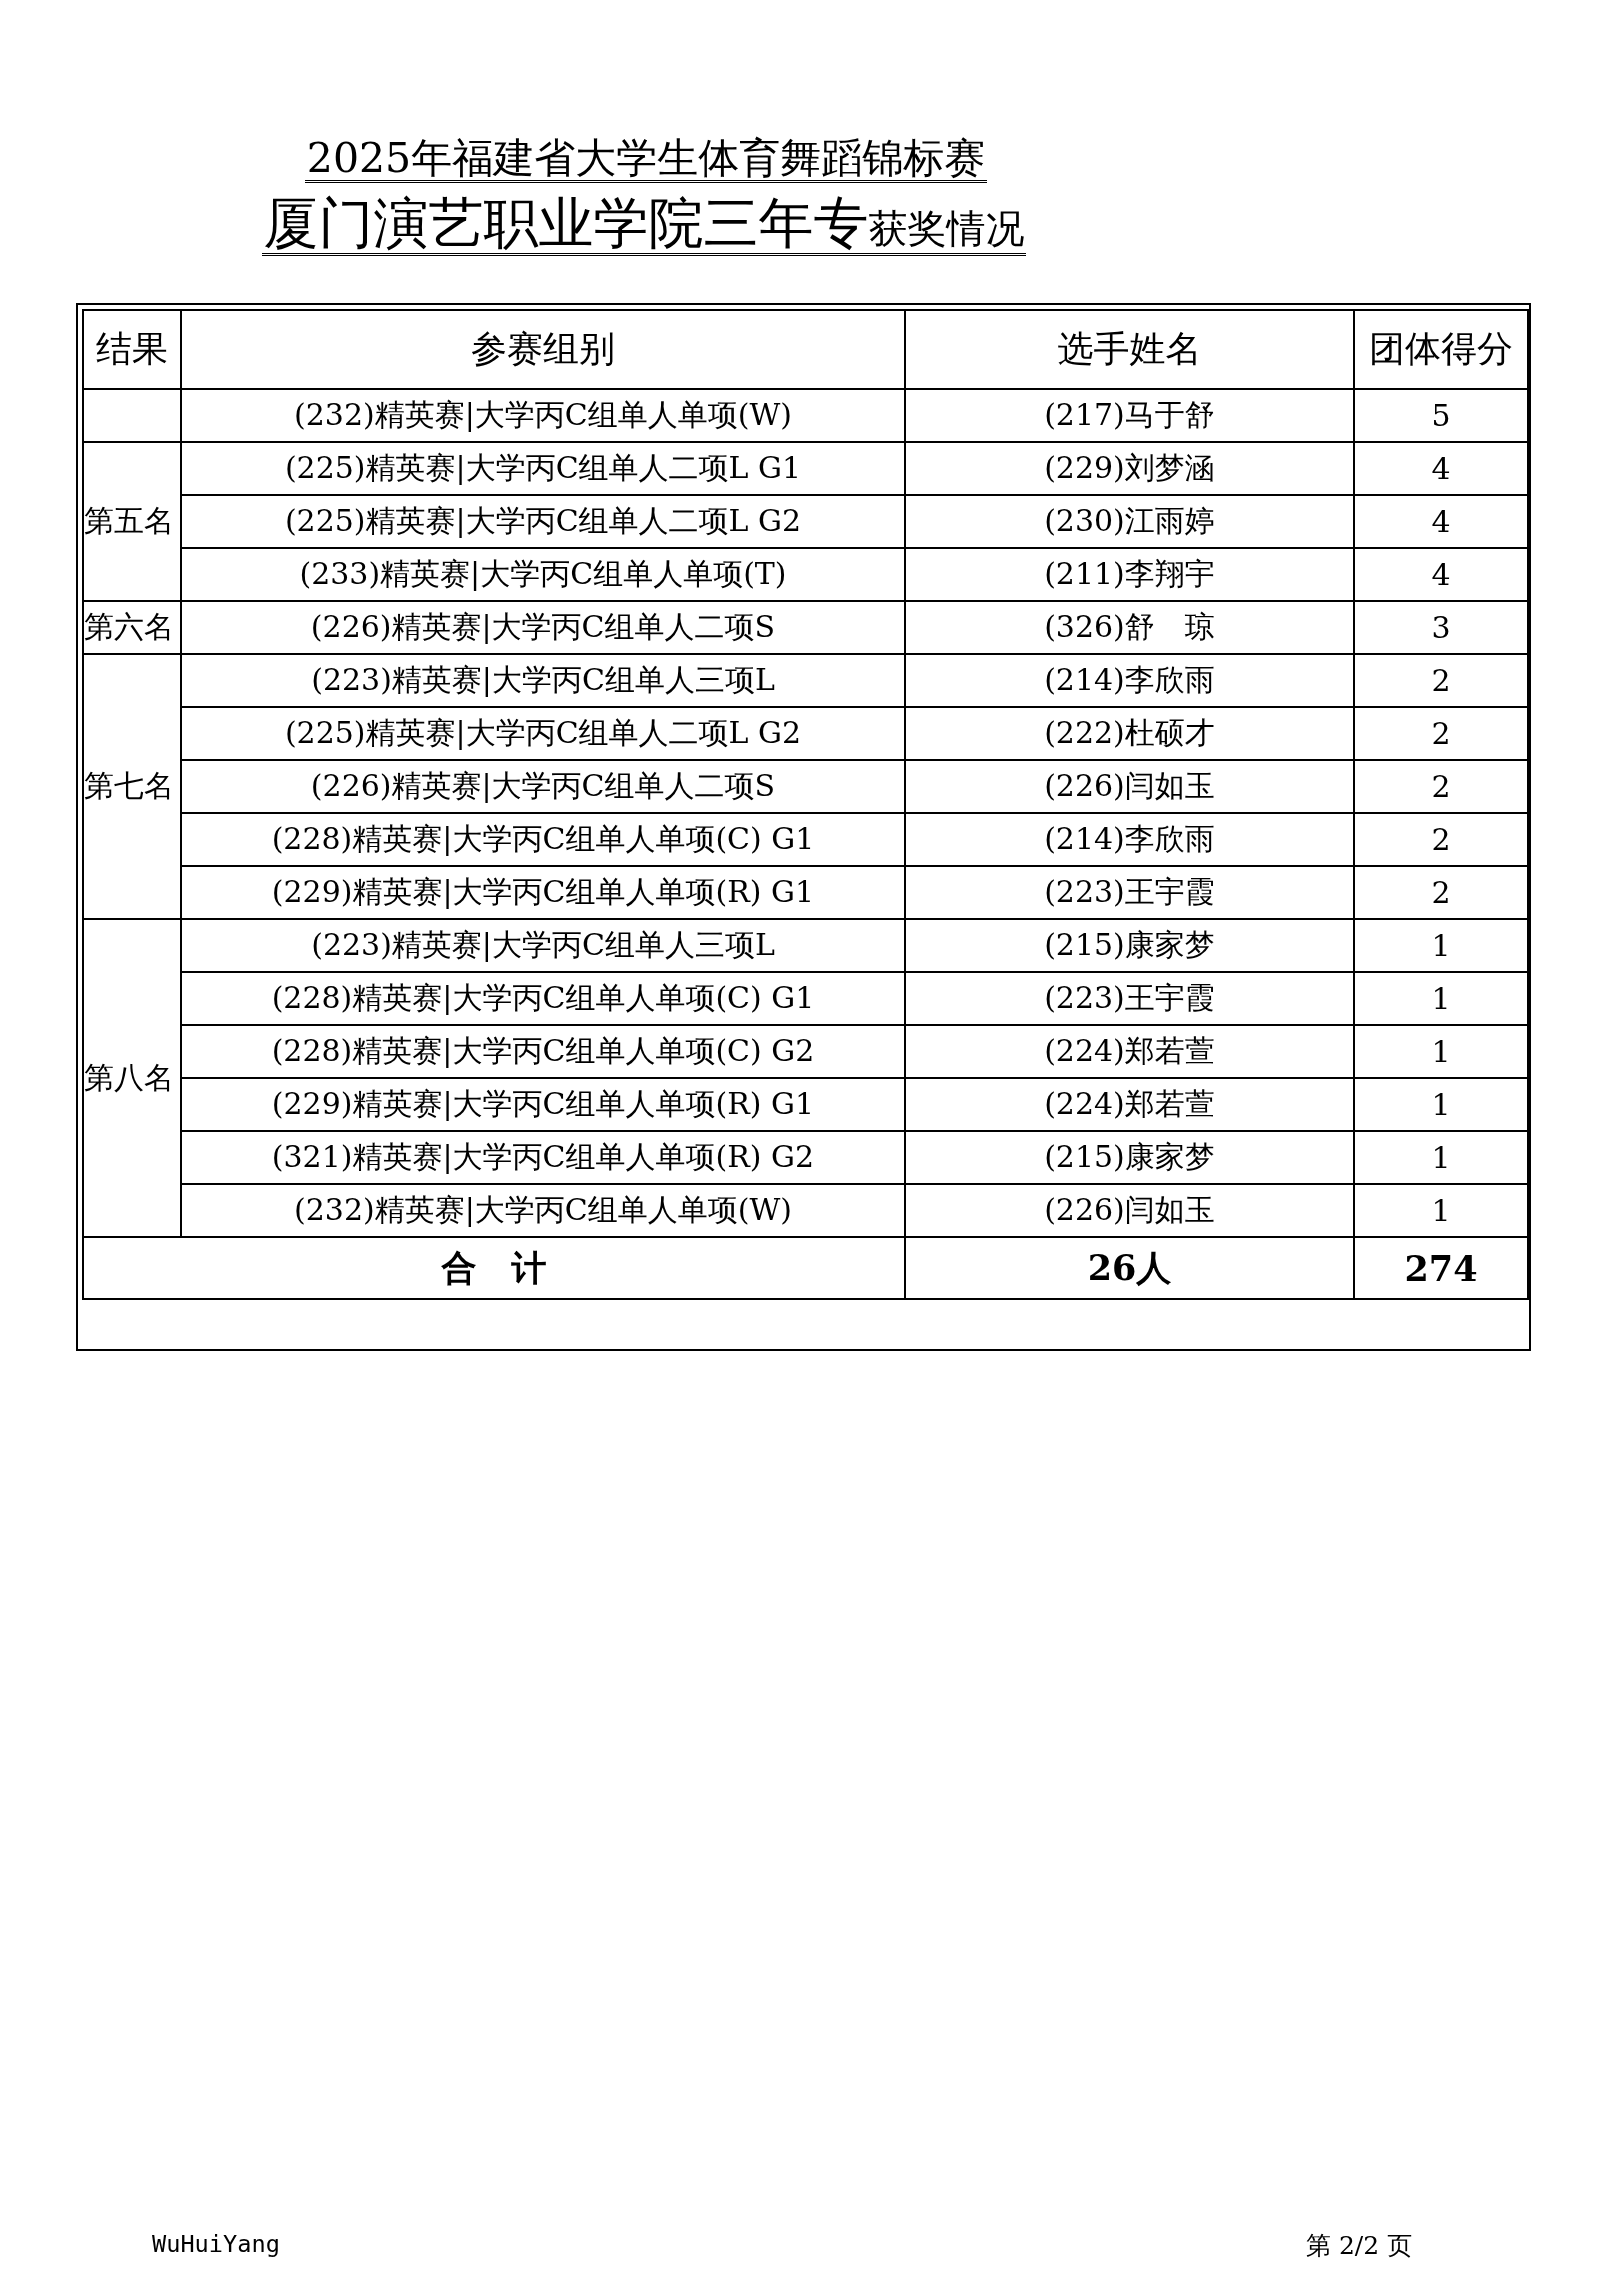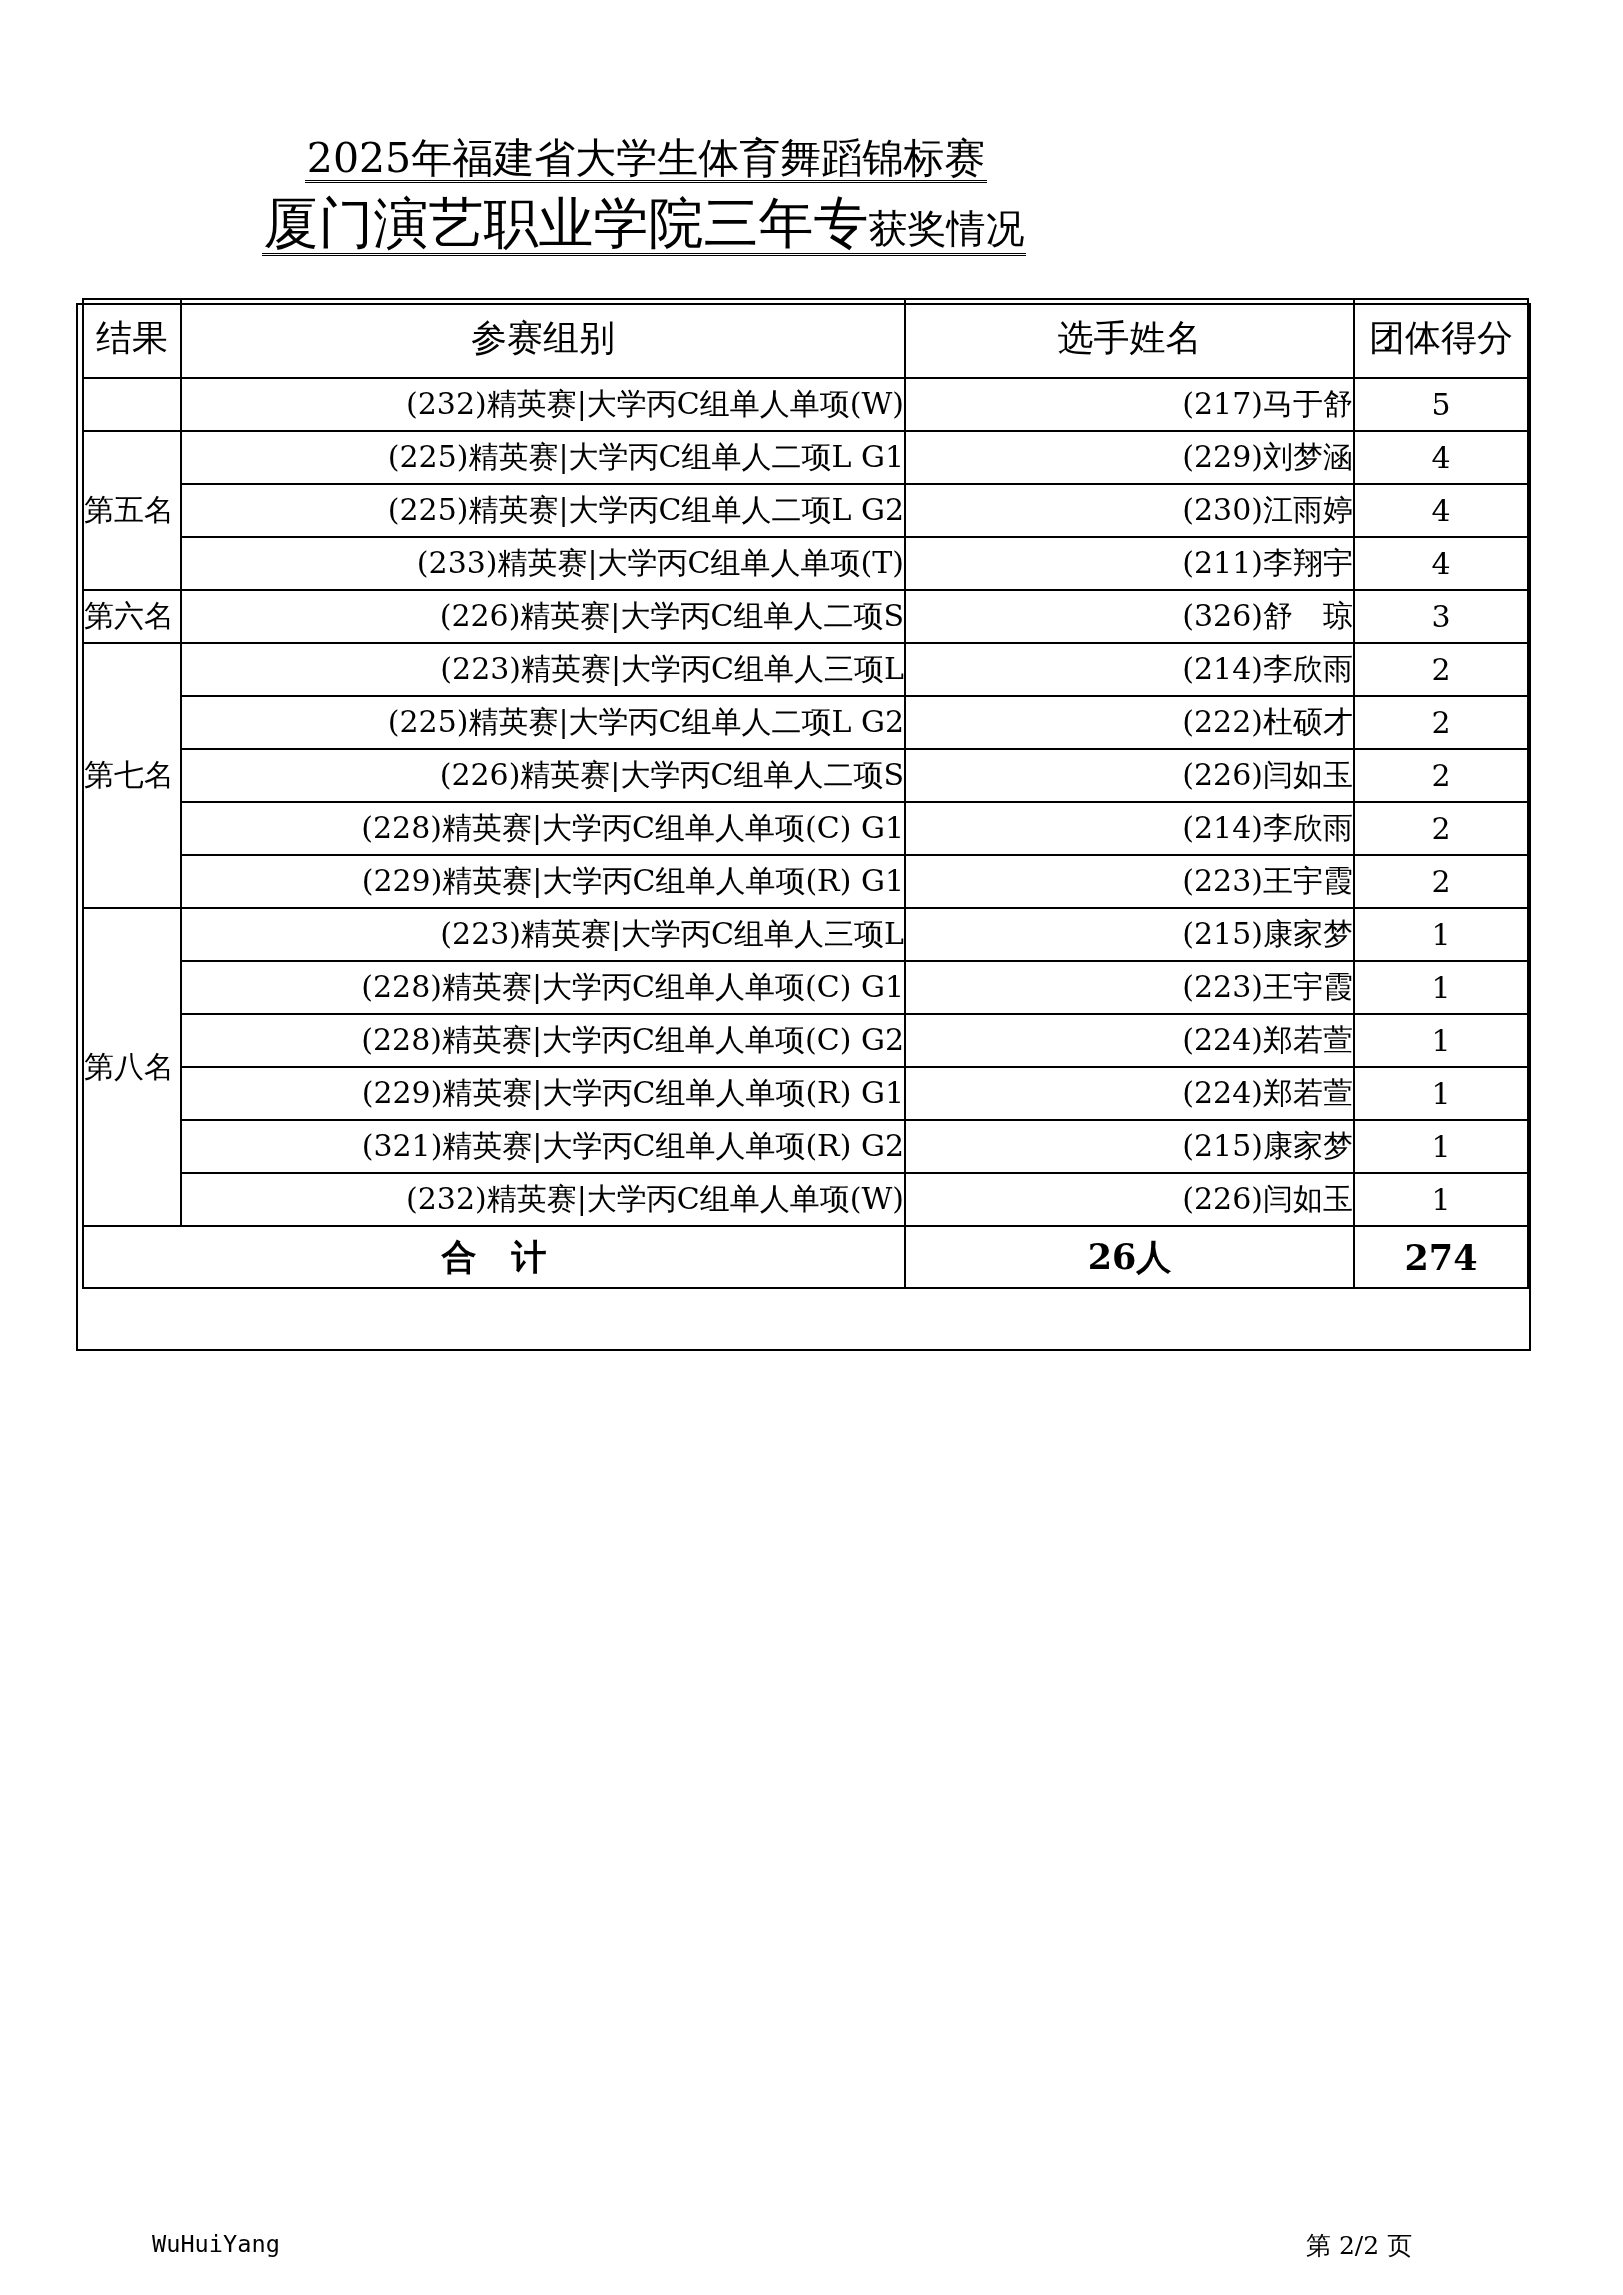--- a/index.html
+++ b/index.html
@@ -6,28 +6,28 @@
   body { width: 1623px; height: 2295px; position: relative; overflow: hidden;
          font-family: "DejaVu Serif", "Liberation Serif", serif; color: #000; }
   .title1 { position: absolute; left: 0; width: 1292px; top: 135px; text-align: center;
             font-size: 41px; line-height: 47px; white-space: nowrap; }
   .title2 { position: absolute; left: 0; width: 1288px; top: 192px; text-align: center;
             font-size: 55px; line-height: 63px; white-space: nowrap; }
   .title2 .suffix { font-size: 39px; }
   .uline { display: inline-block; border-bottom: 3.9px double #000; padding: 0 1.6px 0 1.6px; line-height: 1.05; }
   .outer { position: absolute; left: 76px; top: 303px; width: 1455px; height: 1048px;
            border: 2.4px solid #000; box-sizing: border-box; }
-  table.grid { position: absolute; left: 82px; top: 298px; width: 1446px;
+  table.grid { position: absolute; left: 82px; top: 309px; width: 1446px;
                border-collapse: collapse; table-layout: fixed; }
   table.grid td, table.grid th { border: 2.4px solid #000; padding: 0; font-weight: normal;
                white-space: nowrap; overflow: hidden; }
   table.grid th { height: 77px; font-size: 36px; text-align: center; }
   table.grid td { height: 51px; font-size: 30px; }
   td.result { text-align: left; font-size: 30px; margin-top: 16px; }
-  td.group, td.player { text-align: right; padding-left: 7.9px; }
+  td.group, td.player { text-align: center; padding-left: 7.9px; }
   td.score { text-align: center; }
   tr.total td { height: 60px; font-size: 35px; text-align: center; font-weight: bold; }
   .footer-left { position: absolute; left: 152px; top: 2230px; font-size: 23.6px;
                  font-family: "DejaVu Sans Mono", "Liberation Mono", monospace; }
   .footer-right { position: absolute; left: 1306px; top: 2229px; font-size: 25px; }
 </style>
 </head>
 <body>
 
 <div class="title1">

